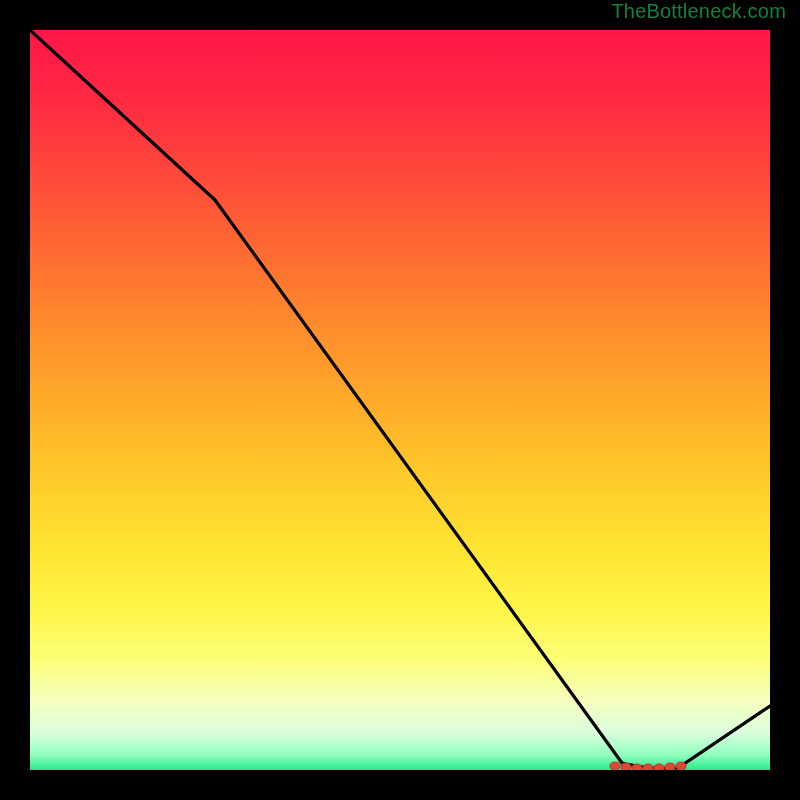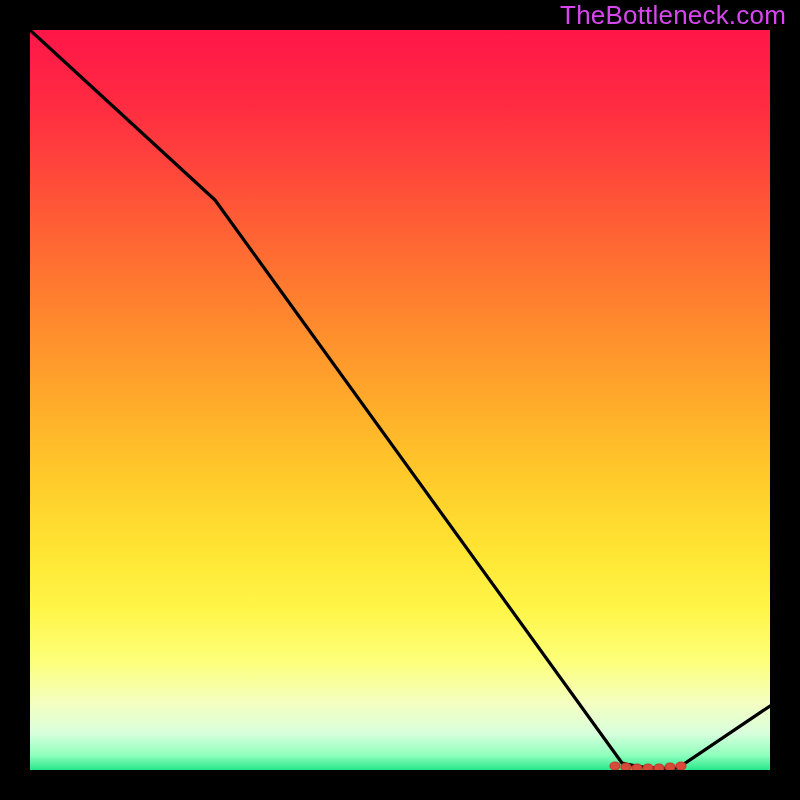--- a/index.html
+++ b/index.html
@@ -14,22 +14,22 @@
   .frame {
     position: relative;
     width: 800px;
     height: 800px;
     background: #000;
   }
   .attribution {
     position: absolute;
     top: 0;
     right: 14px;
-    color: #d946ef;
-    font-size: 26px;
+    color: #15803d;
+    font-size: 20px;
     letter-spacing: 0.2px;
   }
   .plot {
     position: absolute;
     left: 30px;
     top: 30px;
     width: 740px;
     height: 740px;
   }
   .gradient {

